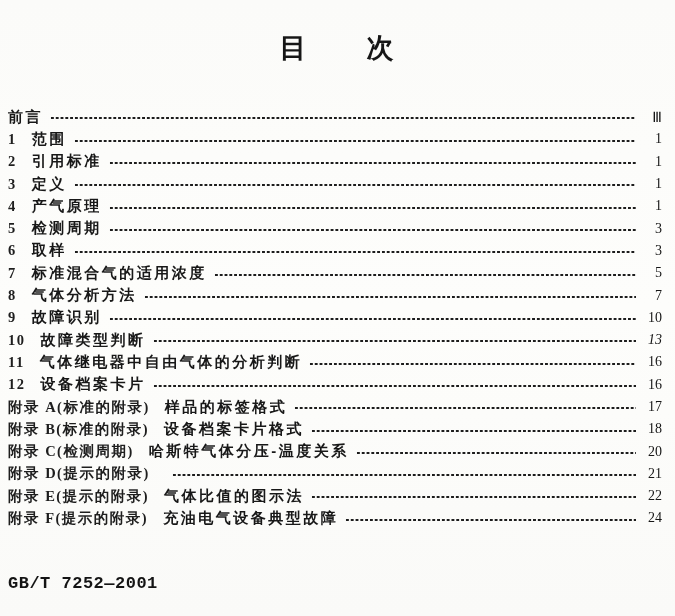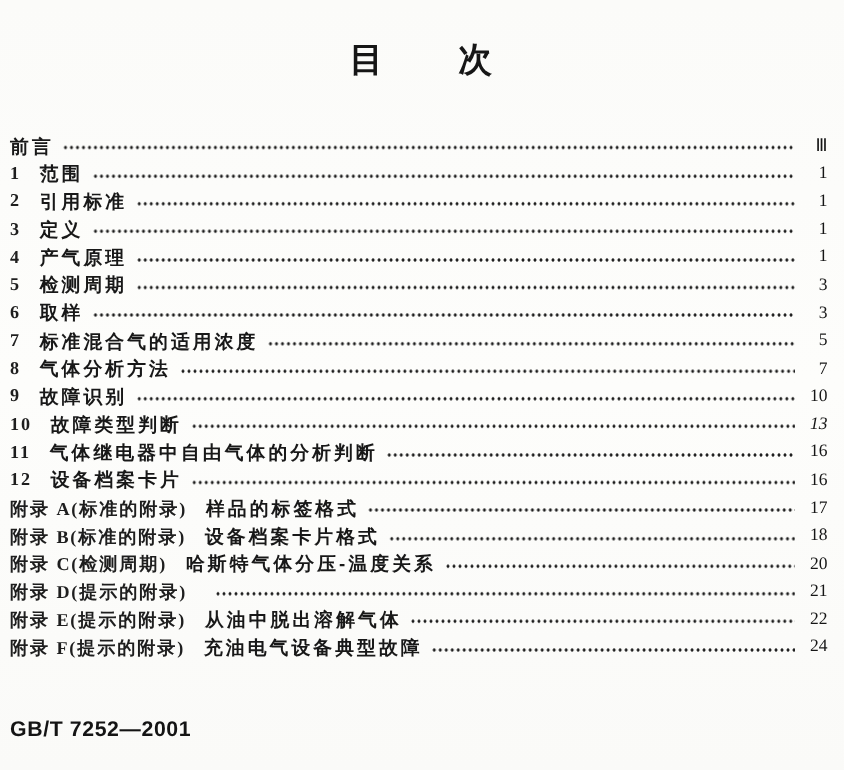--- a/index.html
+++ b/index.html
@@ -66,21 +66,21 @@
     font-weight: 400;
     min-width: 20px;
     text-align: right;
     flex: 0 0 auto;
     color: #161616;
   }
   .page-num.italic { font-style: italic; text-align: right; }
   .footer {
     position: absolute;
     left: 8px; top: 574px;
-    font-family: Liberation Sans, sans-serif;
+    font-family: Liberation Mono, monospace;
     font-size: 17px;
     font-weight: 700;
     letter-spacing: 0.5px;
     color: #141414;
   }
 </style>
 </head>
 <body>
 
 <div class="sheet">
@@ -201,21 +201,21 @@
     </div>
 
     <div class="toc-row">
       <span class="entry-num">附录 D(提示的附录)</span>
       <span class="leader"></span>
       <span class="page-num">21</span>
     </div>
 
     <div class="toc-row">
       <span class="entry-num">附录 E(提示的附录)</span>
-      <span class="entry-label">从油中脱出溶解气体</span>
+      <span class="entry-label">气体比值的图示法</span>
       <span class="leader"></span>
       <span class="page-num">22</span>
     </div>
 
     <div class="toc-row">
       <span class="entry-num">附录 F(提示的附录)</span>
       <span class="entry-label">充油电气设备典型故障</span>
       <span class="leader"></span>
       <span class="page-num">24</span>
     </div>

